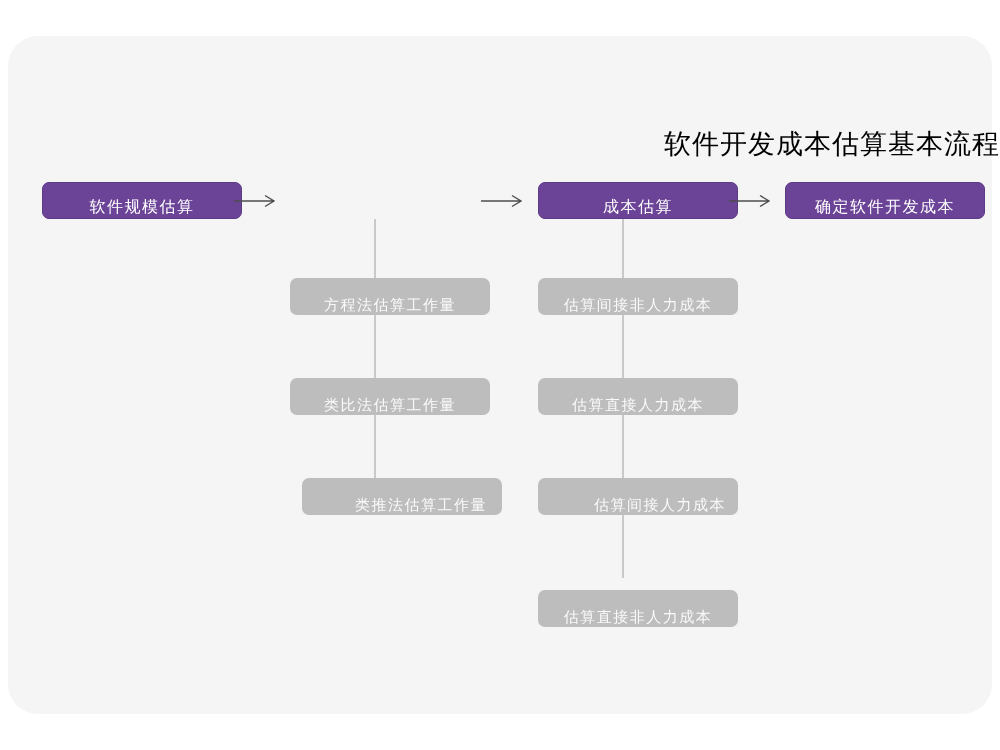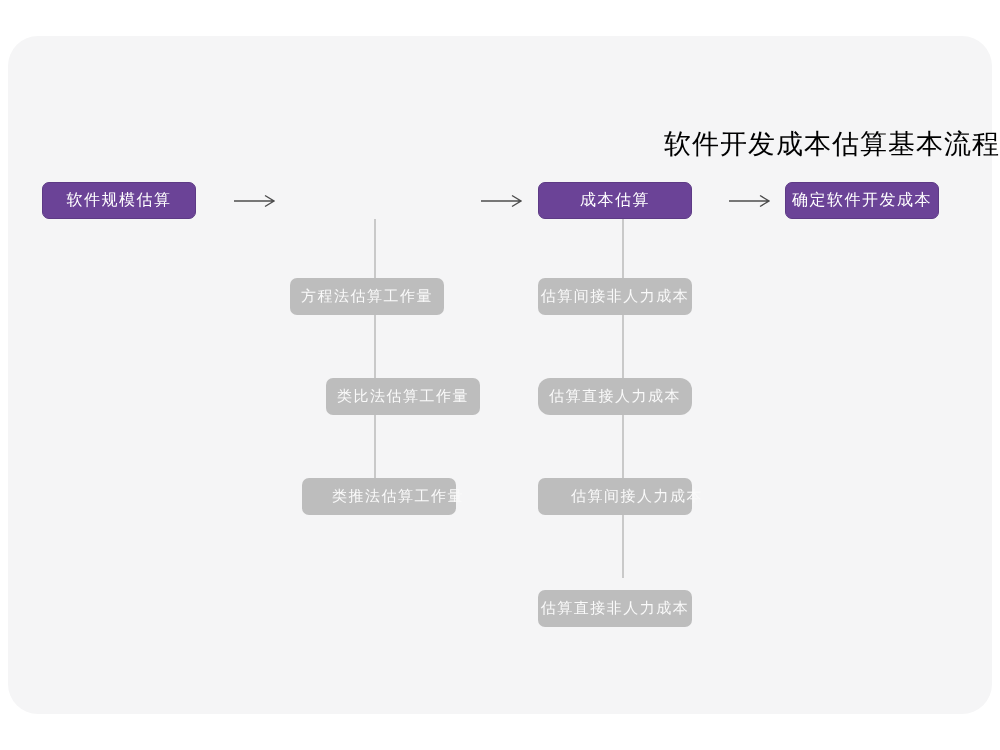--- a/index.html
+++ b/index.html
@@ -33,26 +33,26 @@
     text-align: right;
     font-size: 27px;
     font-weight: 500;
     color: #000000;
     letter-spacing: 1px;
     z-index: 3;
     margin-top: 29px;
   }
   .node {
     position: absolute;
-    width: 154px;
+    width: 200px;
     height: 37px;
     box-sizing: border-box;
     border-radius: 7px;
     display: flex;
-    align-items: center;
+    align-items: flex-end;
     justify-content: center;
     font-size: 15px;
     letter-spacing: 1.5px;
     white-space: nowrap;
     z-index: 2;
   }
   .node.purple {
     background: #6b4397;
     border: 1px solid #5d3a85;
     color: #ffffff;
@@ -114,31 +114,31 @@
     </svg>
   </div>
 
   <div class="node purple" style="left:785px; top:182px;">
     <span>确定软件开发成本</span>
   </div>
 
   <div class="node gray" style="left:290px; top:278px;">
     <span>方程法估算工作量</span>
   </div>
-  <div class="node gray" style="left:290px; top:378px;margin-left:36px;">
+  <div class="node gray" style="left:290px; top:378px;">
     <span>类比法估算工作量</span>
   </div>
   <div class="node gray" style="left:302px; top:478px;padding-left:38px;">
     <span>类推法估算工作量</span>
   </div>
 
   <div class="node gray" style="left:538px; top:278px;">
     <span>估算间接非人力成本</span>
   </div>
-  <div class="node gray" style="left:538px; top:378px;border-radius:12px;">
+  <div class="node gray" style="left:538px; top:378px;">
     <span>估算直接人力成本</span>
   </div>
   <div class="node gray" style="left:538px; top:478px;padding-left:44px;">
     <span>估算间接人力成本</span>
   </div>
   <div class="node gray" style="left:538px; top:578px;margin-top:12px;">
     <span>估算直接非人力成本</span>
   </div>
 
 </div>

